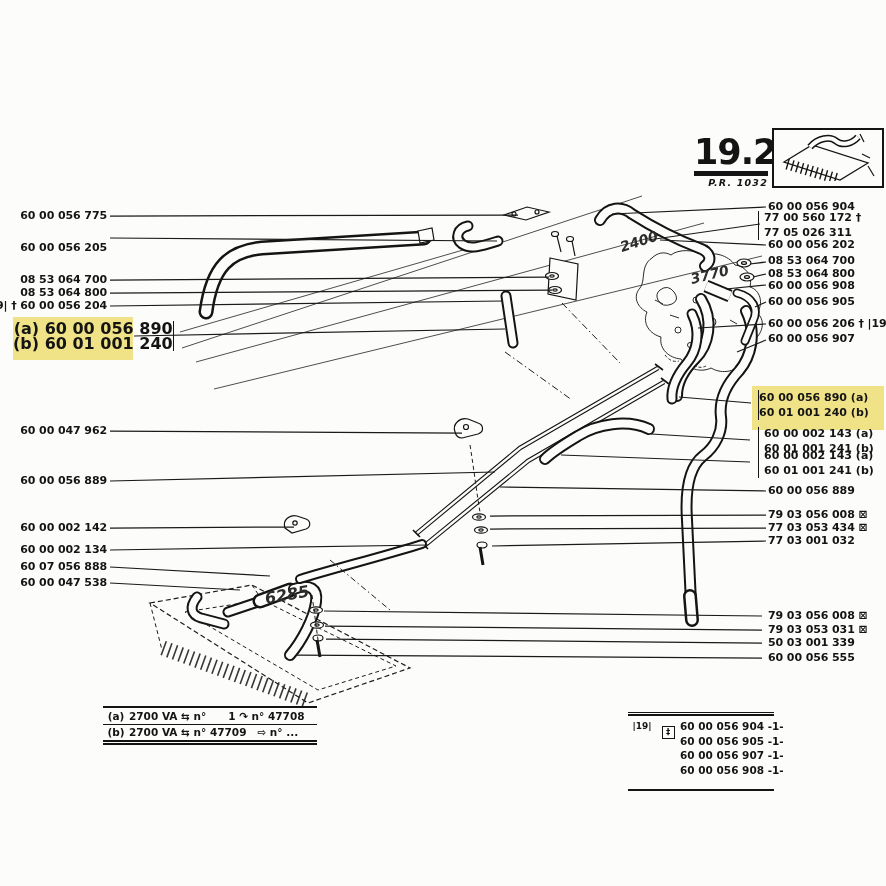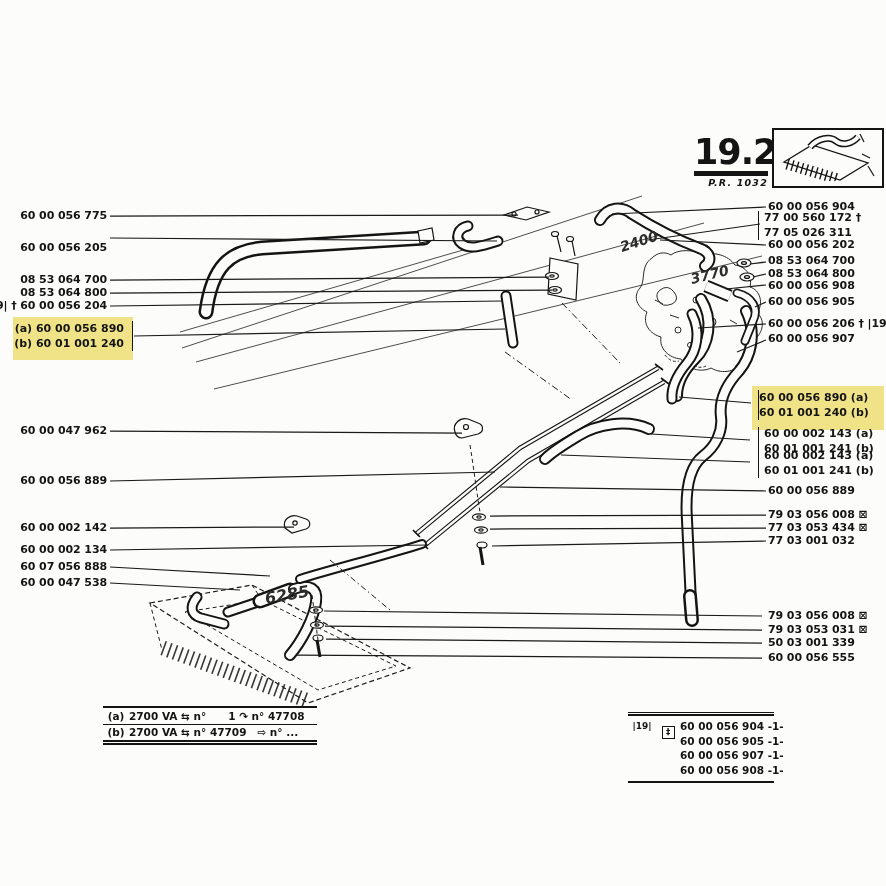--- a/index.html
+++ b/index.html
@@ -7,43 +7,43 @@
         font-family:"DejaVu Sans",sans-serif;color:#141414;}
   svg{position:absolute;left:0;top:0;}
   .lbl{position:absolute;font-weight:bold;font-size:11px;line-height:14px;white-space:nowrap;
        letter-spacing:-0.1px;color:#141414;z-index:3;}
   .lblL{right:779px;text-align:right;}
   .lblR{left:768px;}
   .grp{position:absolute;left:758px;border-left:1.6px solid #141414;padding-left:5px;
        font-weight:bold;font-size:11px;line-height:14.5px;white-space:nowrap;z-index:3;}
   .hl{position:absolute;background:#f0e387;z-index:2;}
   .hlL{left:13px;top:317px;width:120px;height:39px;text-align:right;padding-top:4px;}
-  .hlL .bar{display:inline-block;border-right:1.6px solid #141414;padding-right:8px;
-            font-weight:bold;font-size:11px;line-height:15px;white-space:nowrap;}
+  .hlL .bar{display:inline-block;border-right:1.6px solid #141414;padding-right:0;
+            font-weight:bold;font-size:16px;line-height:15px;white-space:nowrap;}
   .hlR{left:752px;top:386px;width:132px;height:40px;padding-top:4px;}
   .hlR .inner{margin-left:6px;border-left:1.6px solid #141414;
               font-weight:bold;font-size:11px;line-height:15px;white-space:nowrap;}
   
   #pagenum{position:absolute;left:694px;top:134px;width:74px;text-align:right;z-index:3;}
   #pagenum .big{font-weight:bold;font-size:35px;line-height:36px;letter-spacing:-1px;}
   #pagenum .bar{height:4.5px;background:#141414;margin-top:1px;}
   #pagenum .ref{font-weight:bold;font-size:9.5px;letter-spacing:1.2px;margin-top:1px;font-style:italic;}
   #thumb{position:absolute;left:772px;top:128px;width:108px;height:56px;
          border:2.5px solid #141414;background:#fcfcfa;z-index:3;}
   
   #vtab{position:absolute;left:103px;top:706px;width:214px;z-index:3;
         border-top:2.2px solid #141414;border-bottom:2.2px solid #141414;}
   #vtab .row{display:flex;align-items:center;height:15.5px;font-weight:bold;font-size:10.5px;
              white-space:nowrap;}
   #vtab .row+.row{border-top:1.4px solid #141414;}
   #vtab .k{width:26px;text-align:center;flex:none;}
   #vtab .hr2{position:absolute;left:0;right:0;bottom:-4.5px;height:1.4px;background:#141414;}
   
   #atab{position:absolute;left:628px;top:714px;width:146px;z-index:3;
-        border-top:2.2px solid #141414;border-bottom:2.2px solid #141414;padding:3px 0 4px 0;}
+        border-top:2.2px solid #141414;border-bottom:2.2px solid #141414;padding:3px 0 12px 0;}
   #atab .hr1{position:absolute;left:0;right:0;top:-4.5px;height:1.2px;background:#141414;}
   #atab .inner{display:flex;}
   #atab .ref{width:28px;font-weight:bold;font-size:9px;padding-top:2px;text-align:center;flex:none;}
   #atab .sym{width:24px;flex:none;padding-top:1px;text-align:center;}
   #atab .sym span{display:inline-block;width:11px;height:11px;border:1.3px solid #141414;
                   font-size:8.5px;line-height:10px;font-weight:bold;}
   #atab .items{font-weight:bold;font-size:10.5px;line-height:14.5px;white-space:nowrap;}
   .scr{font-style:italic;font-weight:bold;fill:#2c2c2c;}
 </style>
 </head>

